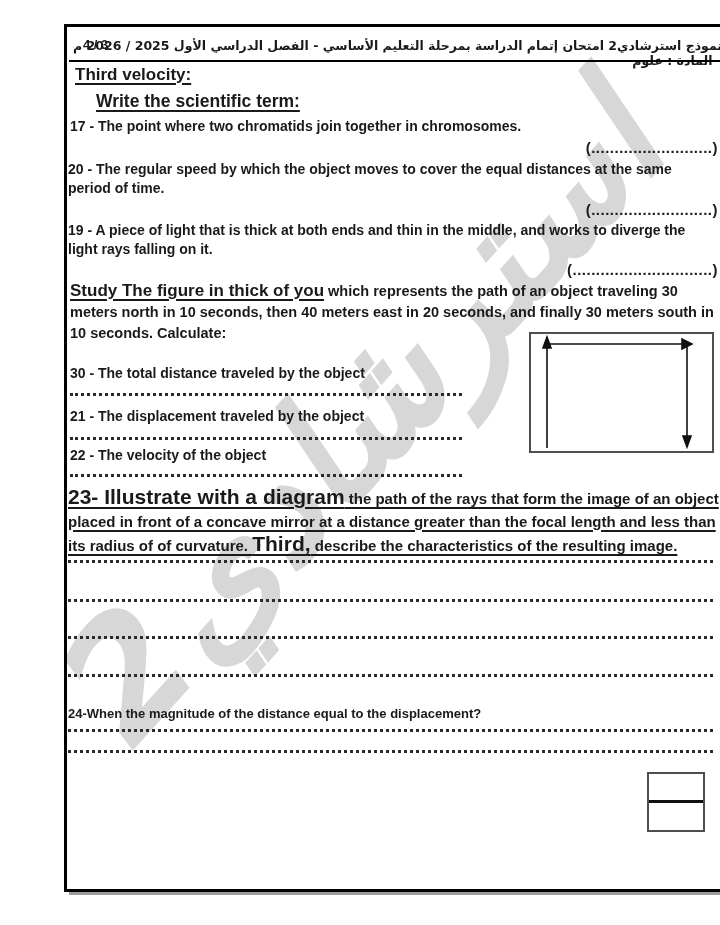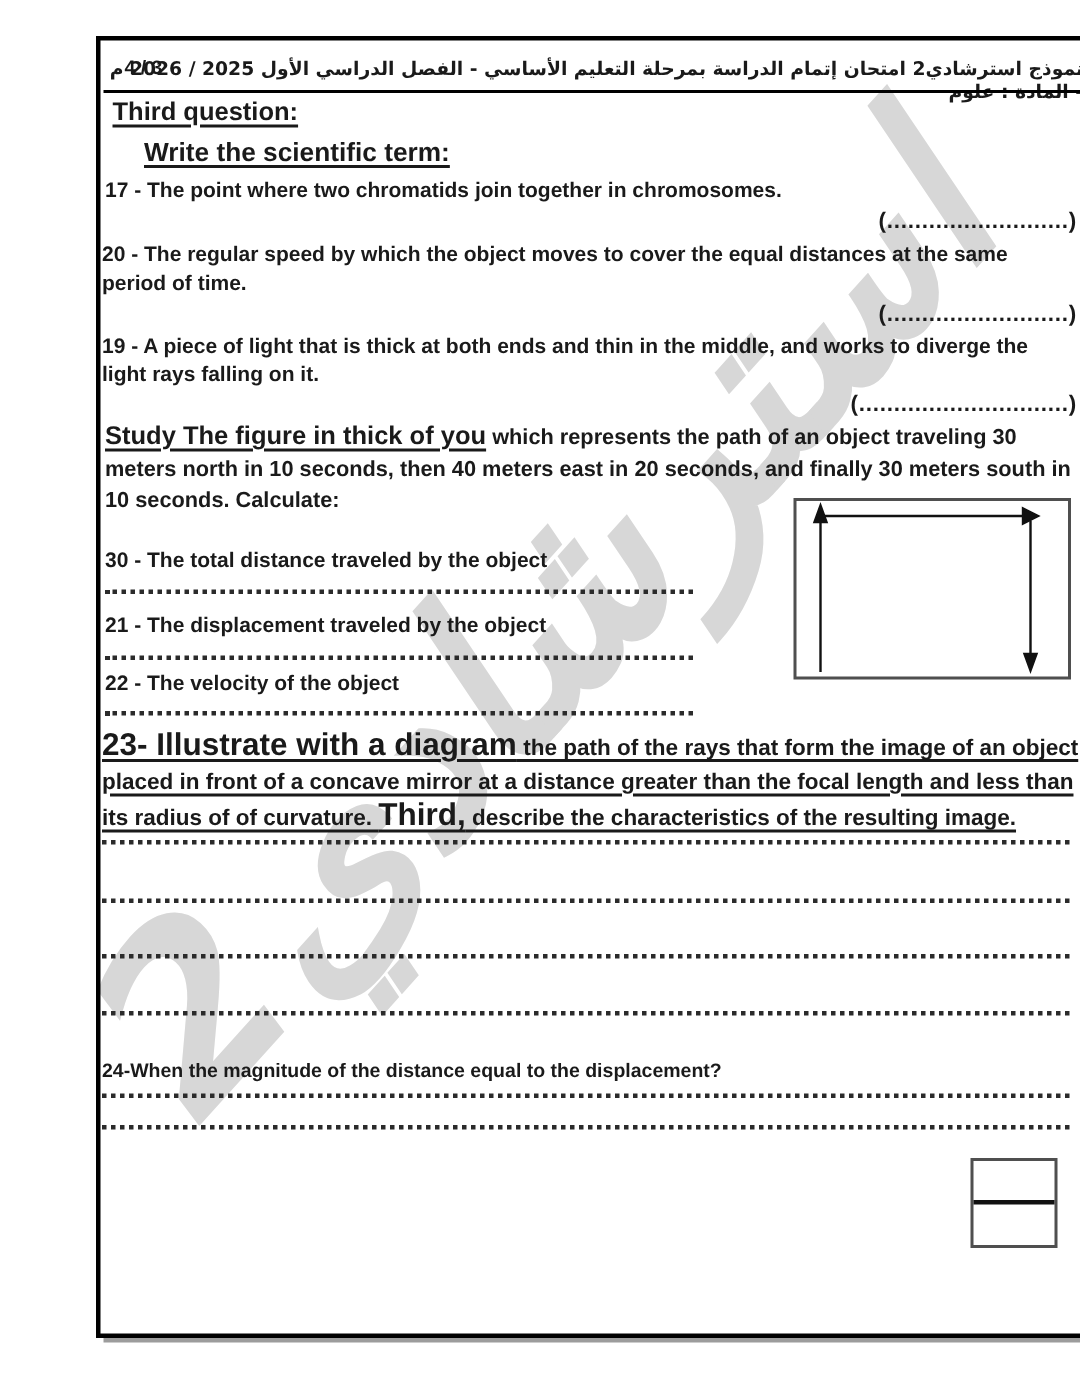--- a/index.html
+++ b/index.html
@@ -77,21 +77,21 @@
 <body>
 
 <div class="watermark">استرشادي2</div>
 
 <div class="page-box">
 
   <div class="abs hdr-pageno">4 / 3</div>
   <div class="abs hdr-title">نموذج استرشادي2 امتحان إتمام الدراسة بمرحلة التعليم الأساسي - الفصل الدراسي الأول 2025 / 2026 م  -  المادة : علوم</div>
   <div class="abs hdr-rule"></div>
 
-  <div class="abs h-third u">Third question:</div>
+  <div class="abs h-third u">Third velocity:</div>
   <div class="abs h-write u">Write the scientific term:</div>
 
   <div class="abs qtext q17">17 - The point where two chromatids join together in chromosomes.</div>
   <div class="abs blank blank1">(..........................)</div>
 
   <div class="abs qtext q18">20 - The regular speed by which the object moves to cover the equal distances at the same period of time.</div>
   <div class="abs blank blank2">(..........................)</div>
 
   <div class="abs qtext q19">19 - A piece of light that is thick at both ends and thin in the middle, and works to diverge the light rays falling on it.</div>
   <div class="abs blank blank3">(..............................)</div>

